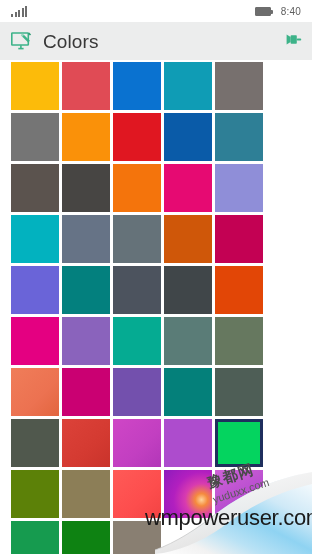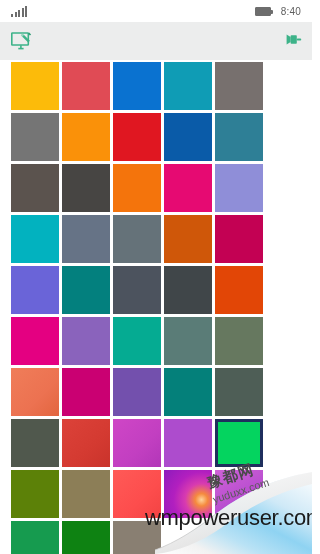--- a/index.html
+++ b/index.html
@@ -178,20 +178,21 @@
       <svg viewBox="0 0 21 19" width="21" height="19">
         <rect x="0.8" y="1" width="16.5" height="12" rx="0.6" fill="none" stroke="#3db389" stroke-width="1.6"></rect>
         <path d="M7.3 16.6 h5.3" stroke="#3db389" stroke-width="1.6" fill="none"></path>
         <path d="M9.9 13.2 v3.4" stroke="#3db389" stroke-width="1.6" fill="none"></path>
         <path d="M11.5 1.6 L18.9 8.7 L17.2 10.4 L9.8 3.3 Z" fill="#3db389"></path>
         <path d="M18.2 0.5 L20.1 2.4 L18.9 3.6 L17.0 1.7 Z" fill="#2f9e78"></path>
         <path d="M9.8 3.3 L11.5 1.6 L13.0 3.1 L11.3 4.8 Z" fill="#ffffff" opacity="0.45"></path>
       </svg>
     </span>
 
+    <div id="app-title">Colors</div>
 
     <span id="pin-button">
       <svg viewBox="0 0 20 18" width="20" height="18">
         <rect x="8.6" y="3.2" width="6.2" height="8.6" rx="0.8" fill="#3db389"></rect>
         <path d="M8.6 5.1 L4.6 2.6 L4.6 12.4 L8.6 9.9 Z" fill="#3db389"></path>
         <rect x="14.8" y="6.4" width="4.4" height="2.2" rx="0.8" fill="#3db389"></rect>
       </svg>
     </span>
   </div>
 

